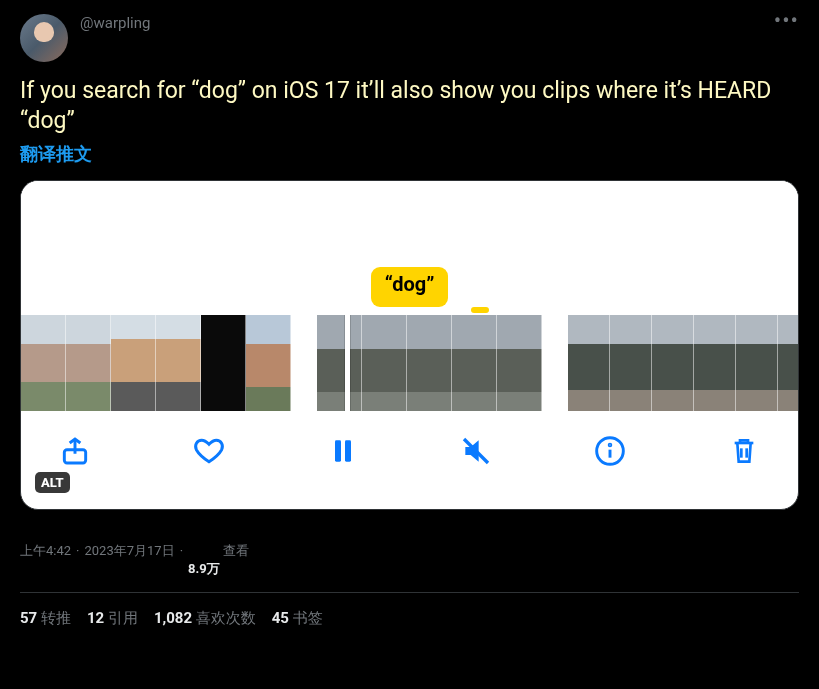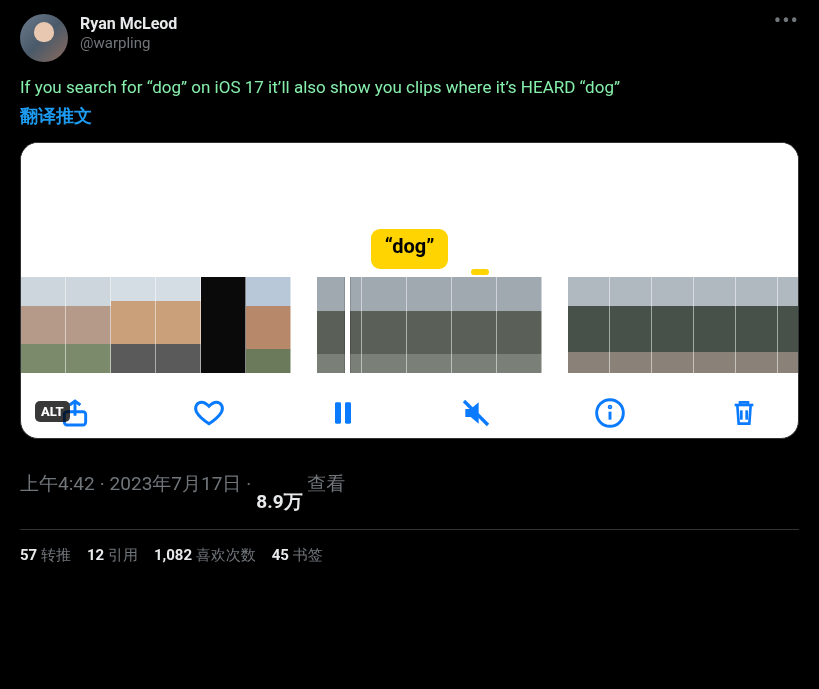--- a/index.html
+++ b/index.html
@@ -51,39 +51,39 @@
   }
   .more {
     color: #71767b;
     font-size: 22px;
     letter-spacing: 1px;
     margin-top: -6px;
     cursor: pointer;
   }
   .tweet-text {
     margin-top: 14px;
-    font-size: 17px;
+    font-size: 23px;
     line-height: 1.3;
-    color: #86efac;
+    color: #fef9c3;
     word-break: break-word;
   }
   .translate {
     margin-top: 6px;
     font-size: 18px;
     color: #1d9bf0;
     cursor: pointer;
     font-weight: bold;
   }
   .media {
     margin-top: 14px;
     border-radius: 18px;
     background: #fff;
     overflow: hidden;
     position: relative;
-    height: 297px;
+    height: 330px;
     border: 1px solid #2f3336;
   }
   .whitespace {
     height: 86px;
     background: #fff;
   }
   .bubble-row {
     display: flex;
     justify-content: center;
     position: relative;
@@ -164,21 +164,21 @@
     background: rgba(0,0,0,0.78);
     color: #fff;
     font-weight: 800;
     font-size: 13px;
     padding: 3px 6px;
     border-radius: 5px;
     cursor: pointer;
   }
   .meta {
     margin-top: 14px;
-    font-size: 19px;
+    font-size: 13px;
     color: #71767b;
     display: flex;
     align-items: center;
     flex-wrap: wrap;
   }
   .meta .dot { margin: 0 5px; }
   .meta .bold { color: #e7e9ea; font-weight: 700; margin-top: 36px; }
   .divider {
     height: 1px;
     background: #2f3336;
@@ -194,21 +194,20 @@
   .stats .stat .n { color: #e7e9ea; font-weight: 700; }
 </style>
 </head>
 <body>
 
 <div class="tweet">
 
   <div class="header">
     <div class="avatar"></div>
     <div class="author">
-      <div class="author-name">Ryan McLeod</div>
       <div class="author-handle">@warpling</div>
     </div>
     <div class="more">•••</div>
   </div>
 
   <div class="tweet-text">If you search for “dog” on iOS 17 it’ll also show you clips where it’s HEARD “dog”</div>
 
   <div class="translate">翻译推文</div>
 
   <div class="media">

